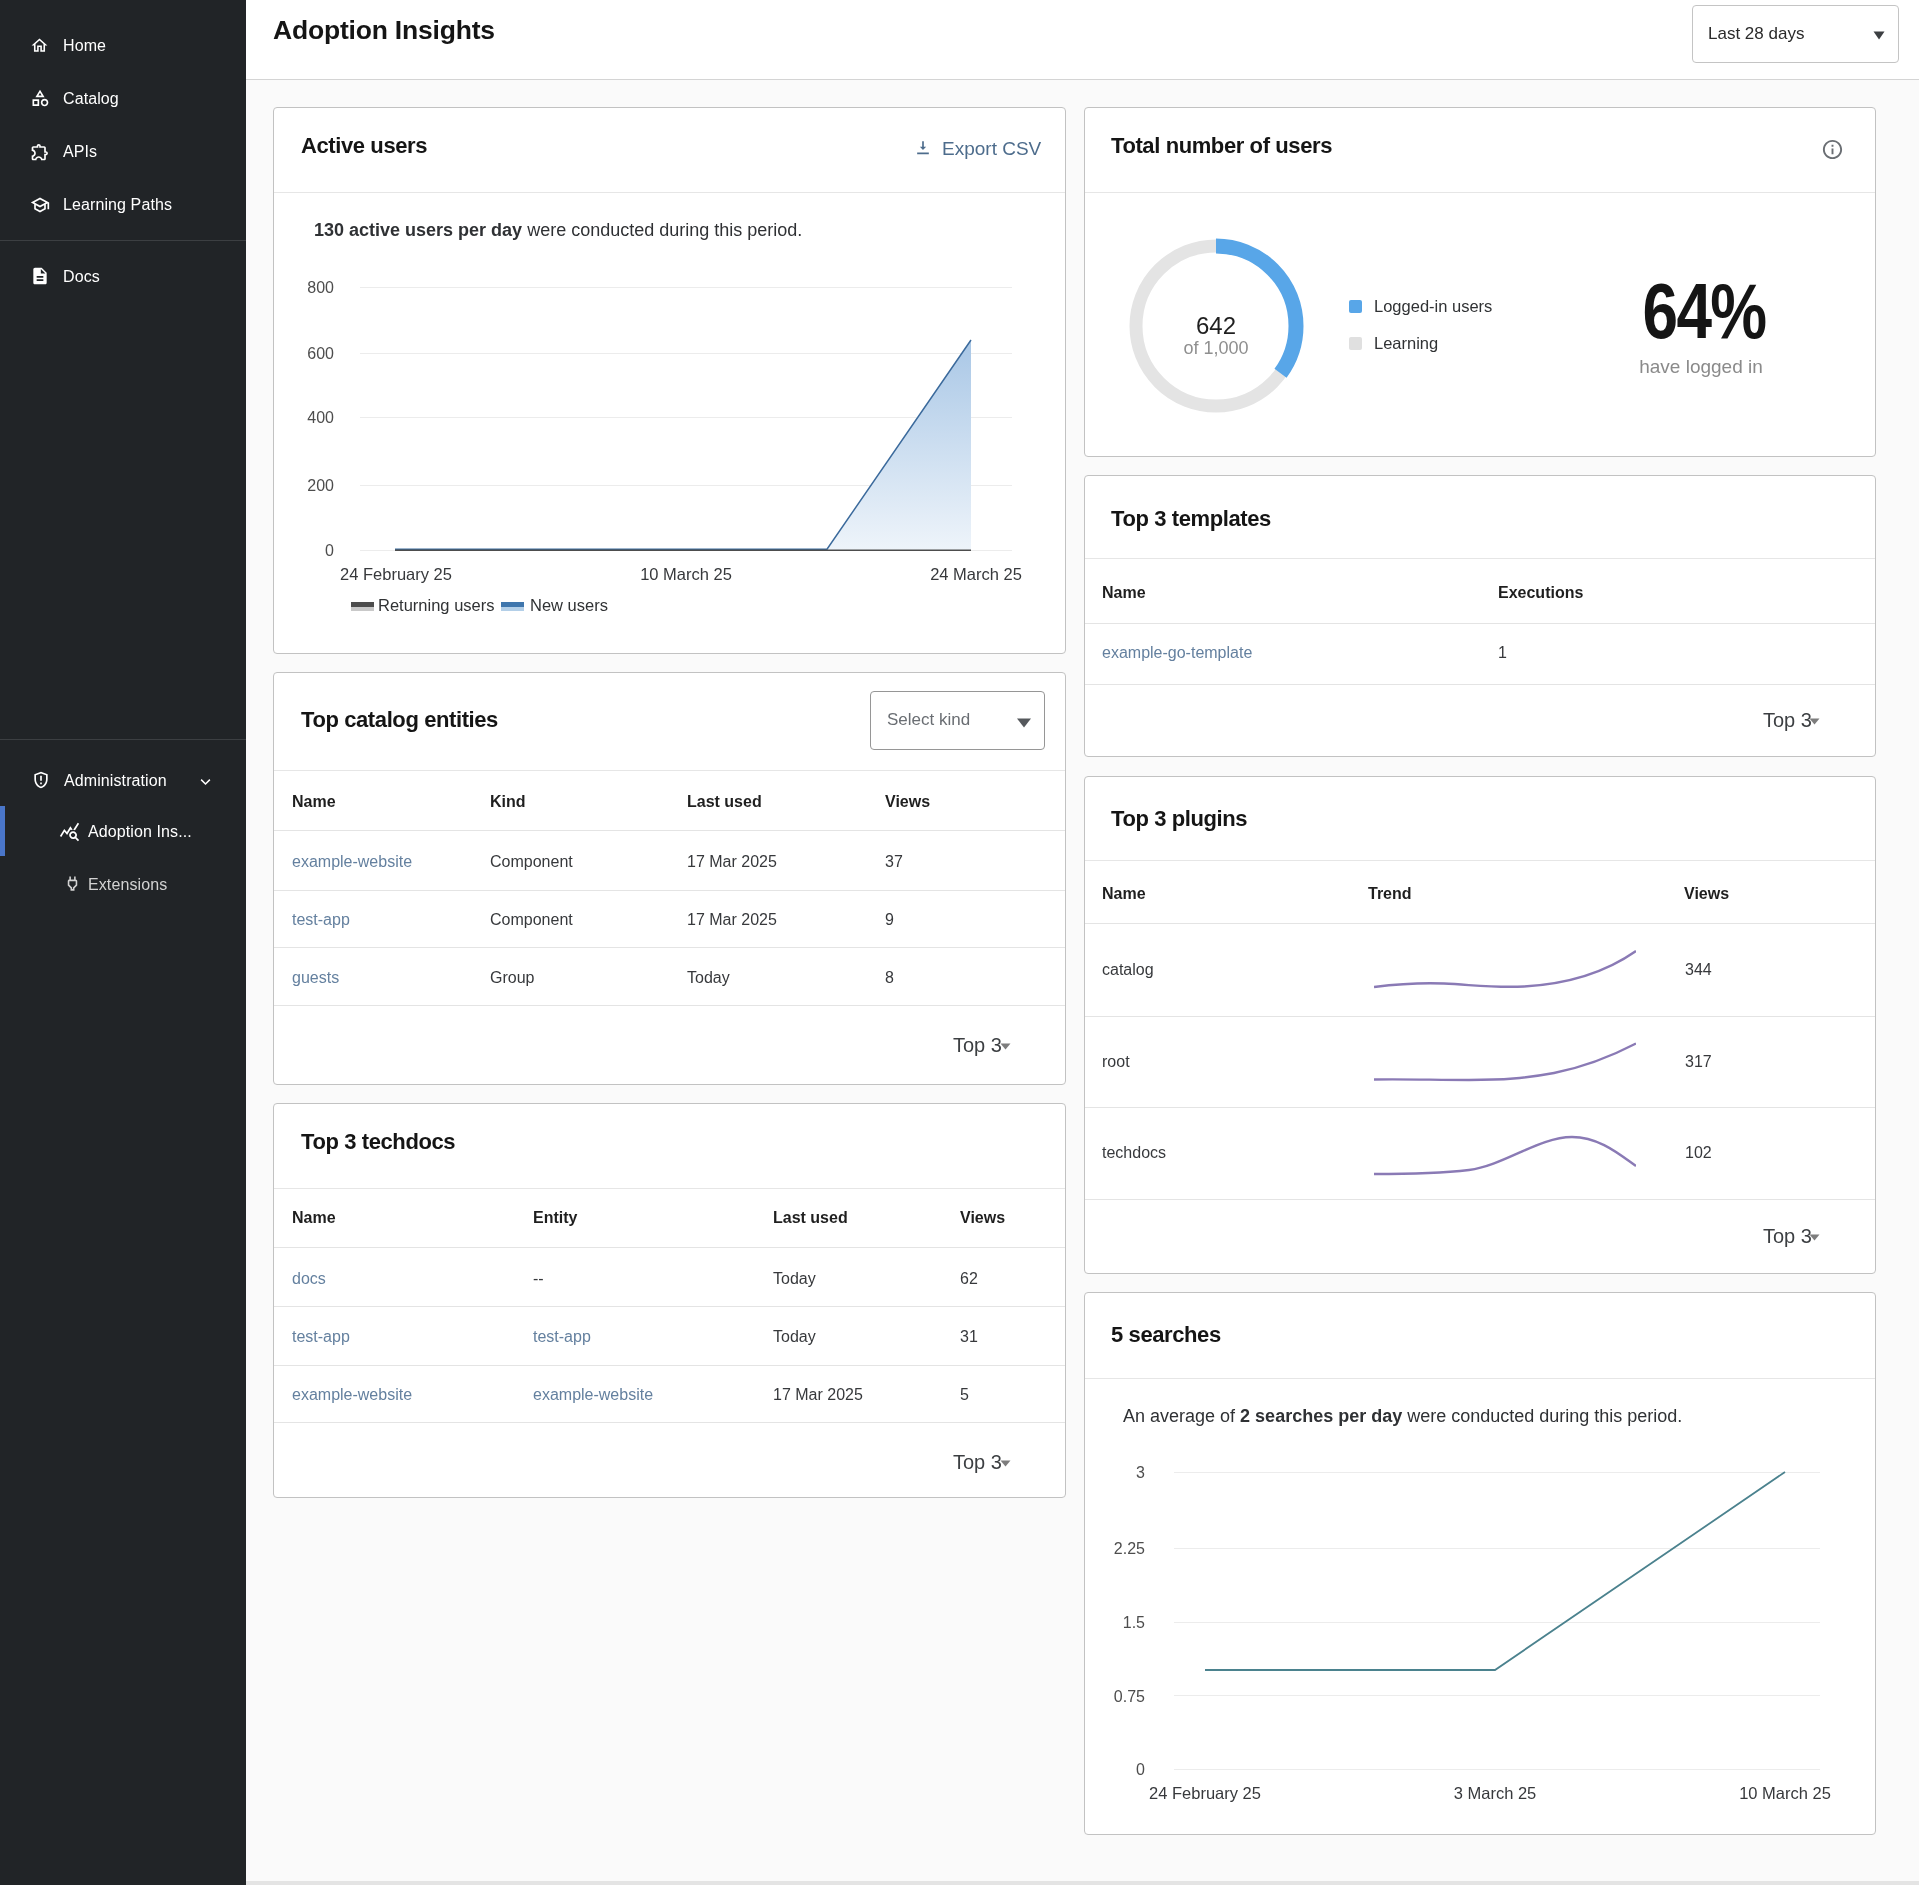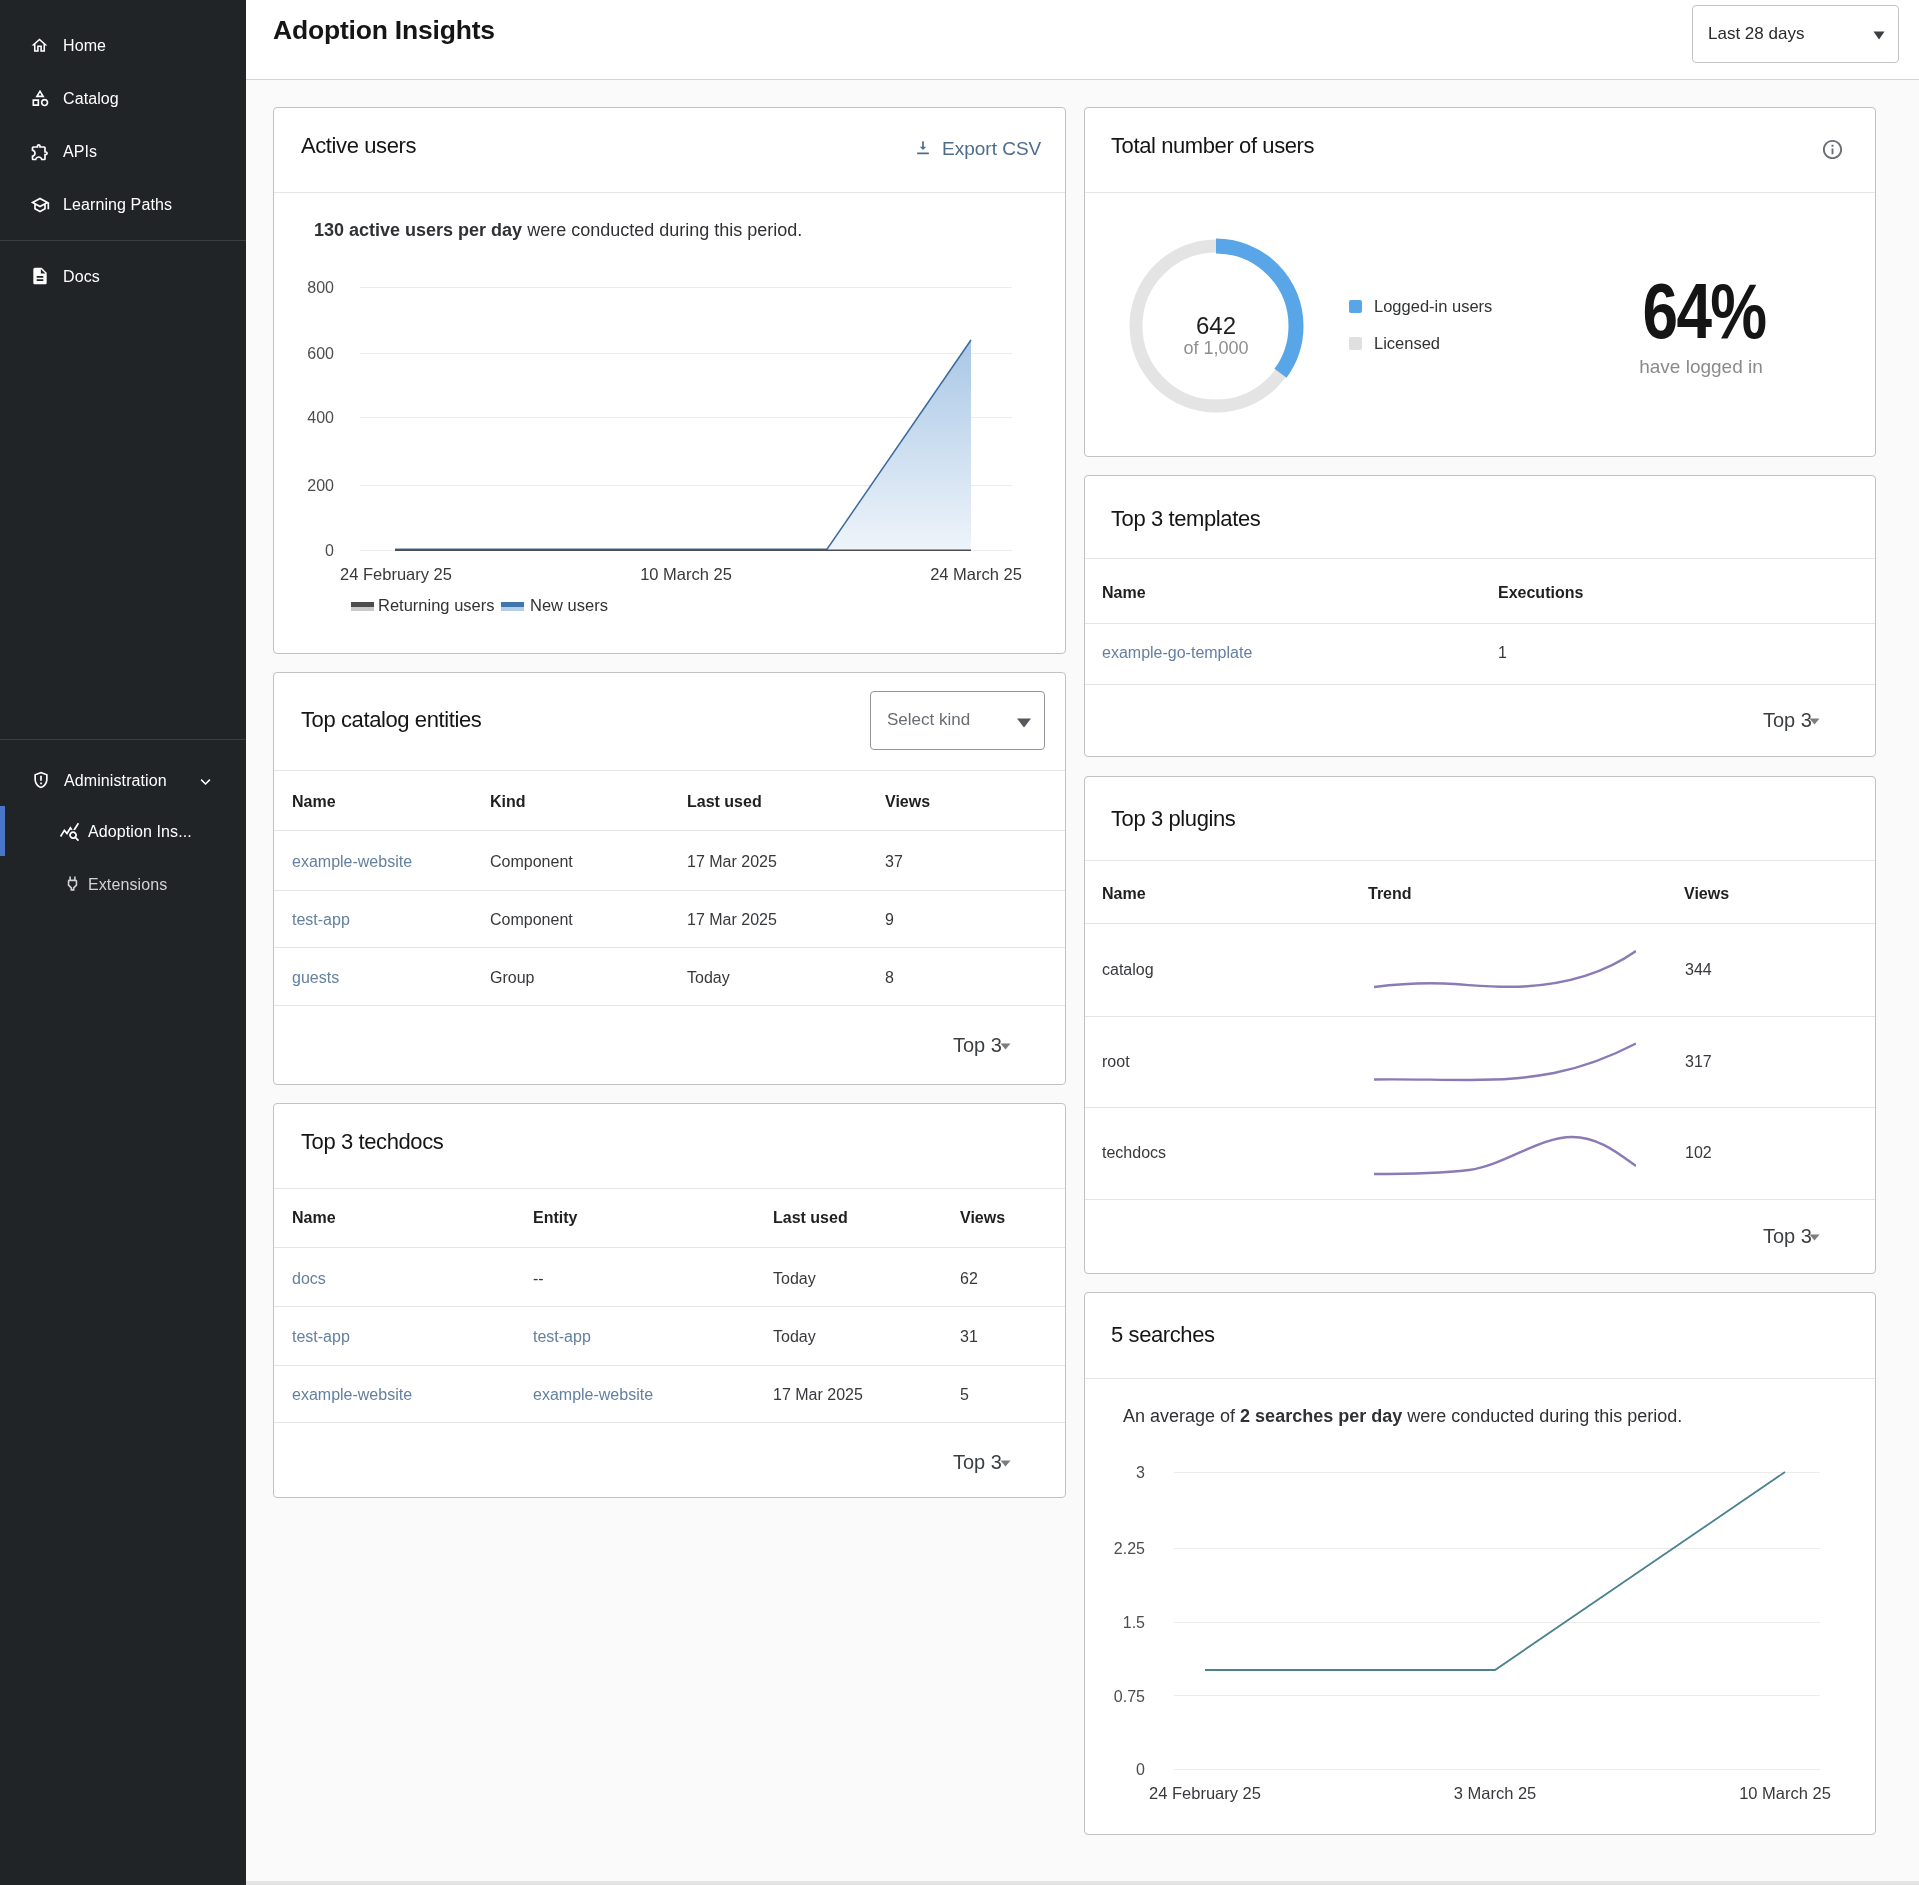--- a/index.html
+++ b/index.html
@@ -1,20 +1,20 @@
 <!DOCTYPE html>
 <html><head>
 <meta charset="utf-8">
 <style>
 *{margin:0;padding:0;box-sizing:border-box}
 html,body{width:1919px;height:1885px;overflow:hidden}
 body{font-family:"Liberation Sans",sans-serif;background:#fafafa}
 .a{position:absolute}
 .card{position:absolute;background:#fff;border:1px solid #c2c2c2;border-radius:4px}
-.ct{position:absolute;font-weight:400;color:#151515;font-size:22px;line-height:26px;letter-spacing:-0.4px}
+.ct{position:absolute;font-weight:700;color:#151515;font-size:22px;line-height:26px;letter-spacing:-0.4px}
 .dv{position:absolute;height:1px;background:#e6e6e6}
 .rdv{position:absolute;height:1px;background:#e4e4e4}
 .th{position:absolute;font-weight:700;font-size:16px;color:#1f1f1f;line-height:20px}
 .td{position:absolute;font-size:16px;color:#37393c;line-height:20px}
 .lk{position:absolute;font-size:16px;color:#64809f;line-height:20px}
 .t3{position:absolute;font-size:20px;color:#3c3f42;line-height:20px}
 .nav{position:absolute;font-size:16px;color:#fff;line-height:19px;font-weight:400;letter-spacing:0.1px}
 .axis{font-size:16px;fill:#4d4d4d}
 svg{display:block}
 </style>
@@ -191,21 +191,21 @@
 <div class="dv" style="left:1085px;top:192px;width:790px"></div>
 <svg class="a" style="left:1126px;top:236px" width="180" height="180" viewBox="0 0 180 180">
 <circle cx="90" cy="90" r="80" fill="none" stroke="#e4e4e4" stroke-width="13"></circle>
 <circle cx="90" cy="90" r="80" fill="none" stroke="#58a6e8" stroke-width="15" stroke-dasharray="176 327" transform="rotate(-90 90 90)"></circle>
 </svg>
 <div class="a" style="left:1216px;top:310px;transform:translateX(-50%);font-size:24px;color:#1f1f1f;line-height:32px">642</div>
 <div class="a" style="left:1216px;top:338px;transform:translateX(-50%);font-size:18px;color:#8f8f8f;line-height:20px">of 1,000</div>
 <div class="a" style="left:1349px;top:300px;width:13px;height:13px;border-radius:2px;background:#58a6e8"></div>
 <div class="a" style="left:1374px;top:297px;font-size:16.5px;color:#303234">Logged-in users</div>
 <div class="a" style="left:1349px;top:337px;width:13px;height:13px;border-radius:2px;background:#e0e0e0"></div>
-<div class="a" style="left:1374px;top:334px;font-size:16.5px;color:#303234">Licensed</div>
+<div class="a" style="left:1374px;top:334px;font-size:16.5px;color:#303234">Learning</div>
 <div class="a" style="left:1704px;top:276px;transform:translateX(-50%) scaleX(0.83);font-size:77px;font-weight:700;color:#151515;letter-spacing:-2px;line-height:70px">64%</div>
 <div class="a" style="left:1701px;top:356px;transform:translateX(-50%);font-size:19px;color:#8a8a8a">have logged in</div>
 
 <div class="ct" style="left:1111px;top:506px">Top 3 templates</div>
 <div class="dv" style="left:1085px;top:558px;width:790px"></div>
 <div class="th" style="left:1102px;top:583px">Name</div>
 <div class="th" style="left:1498px;top:583px">Executions</div>
 <div class="rdv" style="left:1085px;top:623px;width:790px"></div>
 <div class="lk" style="left:1102px;top:643px">example-go-template</div>
 <div class="td" style="left:1498px;top:643px">1</div>

